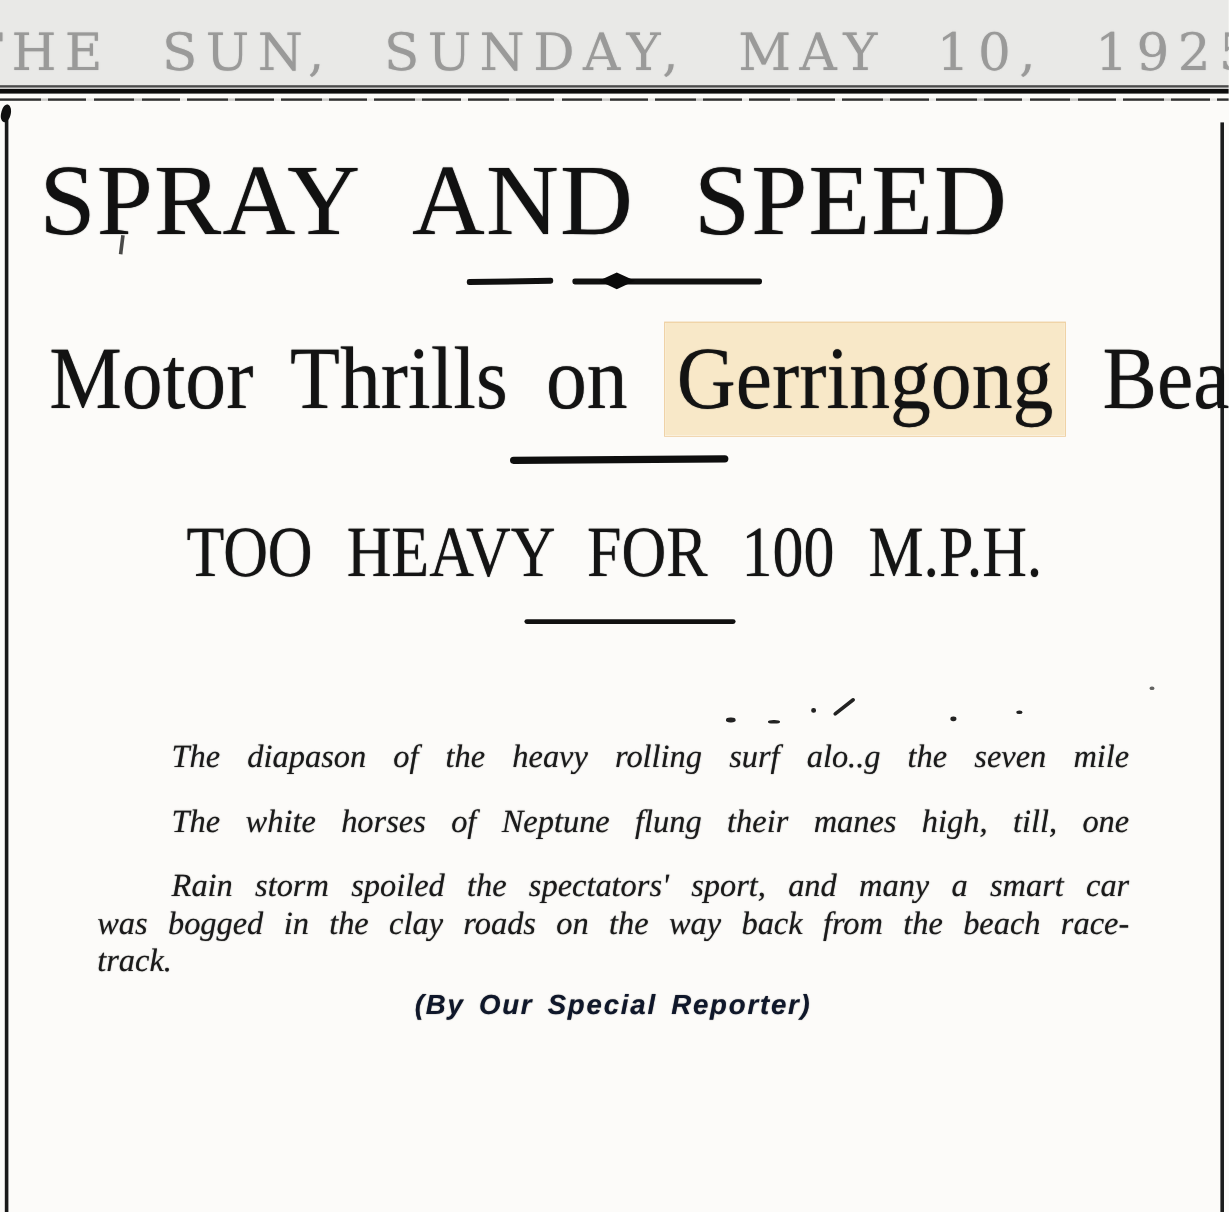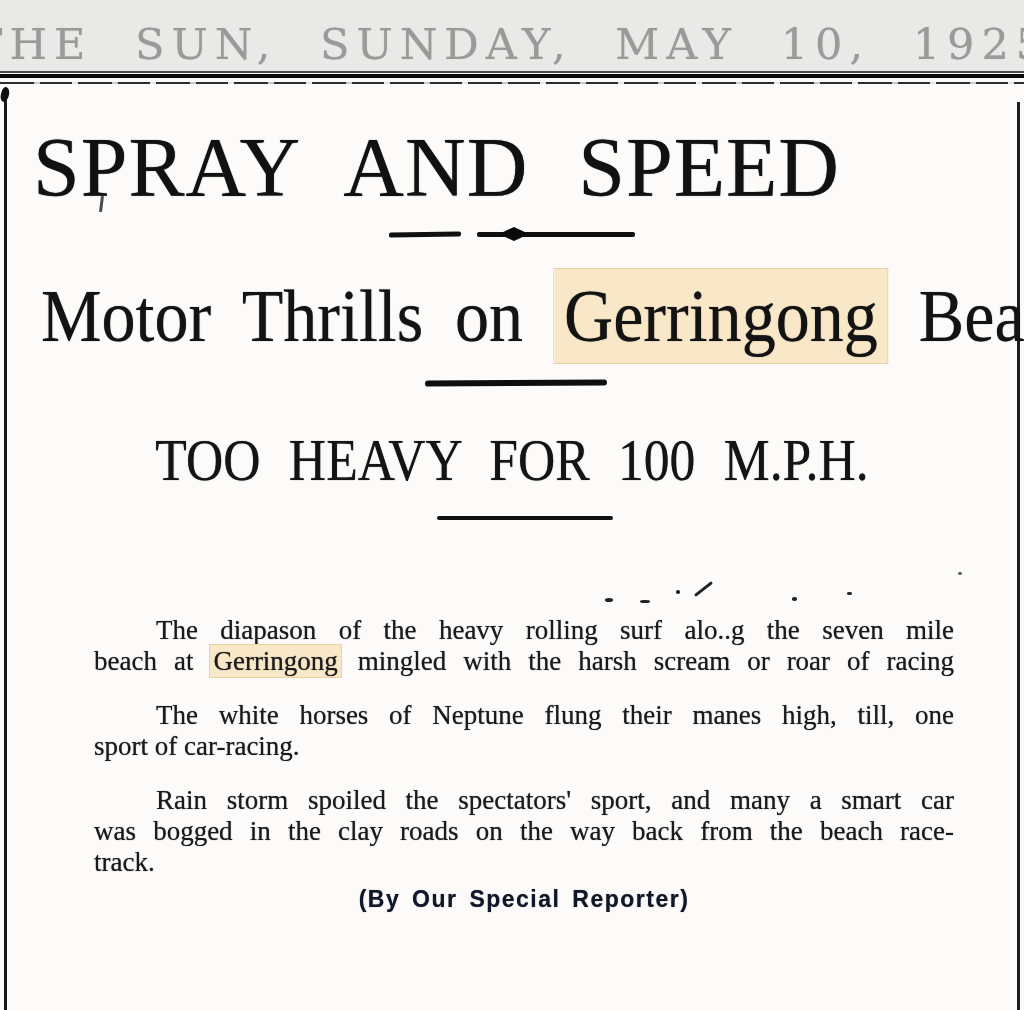--- a/index.html
+++ b/index.html
@@ -60,23 +60,24 @@
     text-align:center;font-weight:normal;
     font-size:60px;line-height:1;letter-spacing:0;word-spacing:18px;
     color:#141414;text-shadow:0 0 1px rgba(0,0,0,.75);white-space:nowrap;
     transform:scaleX(.86);transform-origin:50% 50%;
   }
   .divider3{position:absolute;top:516px;left:437px;width:176px;height:4px;background:#111;border-radius:2px;}
   
   .speck{position:absolute;background:#222;border-radius:45%;}
   
   .article-text{
-    position:absolute;top:615px;left:94px;width:860px;
+    position:absolute;top:615px;left:81px;width:860px;
     font-size:27px;line-height:31px;
     text-shadow:0 0 1px rgba(0,0,0,.65);
+    font-style:italic;
   }
   .paragraph{margin:0;}
   .paragraph + .paragraph{margin-top:23px;}
   .line{white-space:nowrap;text-align:justify;text-align-last:justify;}
   .line.last{text-align-last:left;}
   .line.indent{padding-left:62px;}
   .hl{
     background:var(--hl-bg,#f8e8c8);
     box-shadow:0 0 0 1px var(--hl-border,#eecfa0);
     padding:1px 3px;
@@ -126,25 +127,23 @@
 <div class="speck" style="top:590px;left:676px;width:4px;height:4px;"></div>
 <div class="speck" style="top:578px;left:702px;width:3px;height:22px;transform:rotate(52deg);border-radius:2px;"></div>
 <div class="speck" style="top:597px;left:792px;width:5px;height:4px;"></div>
 <div class="speck" style="top:592px;left:847px;width:5px;height:3px;"></div>
 <div class="speck" style="top:572px;left:958px;width:4px;height:3px;opacity:.7;"></div>
 
 <div class="article-text">
   <div>
       <div class="paragraph">
         <div class="line indent"><span>The diapason of the heavy rolling surf alo..g the seven mile</span></div>
-        <div class="line"><span>beach at </span><span class="hl">Gerringong</span><span> mingled with the harsh scream or roar of racing</span></div>
       </div>
       <div class="paragraph">
         <div class="line indent"><span>The white horses of Neptune flung their manes high, till, one</span></div>
-        <div class="line last"><span>sport of car-racing.</span></div>
       </div>
       <div class="paragraph">
         <div class="line indent"><span>Rain storm spoiled the spectators' sport, and many a smart car</span></div>
         <div class="line"><span>was bogged in the clay roads on the way back from the beach race-</span></div>
         <div class="line last"><span>track.</span></div>
       </div>
     </div>
   <div class="byline">(By Our Special Reporter)</div>
 </div>
 

